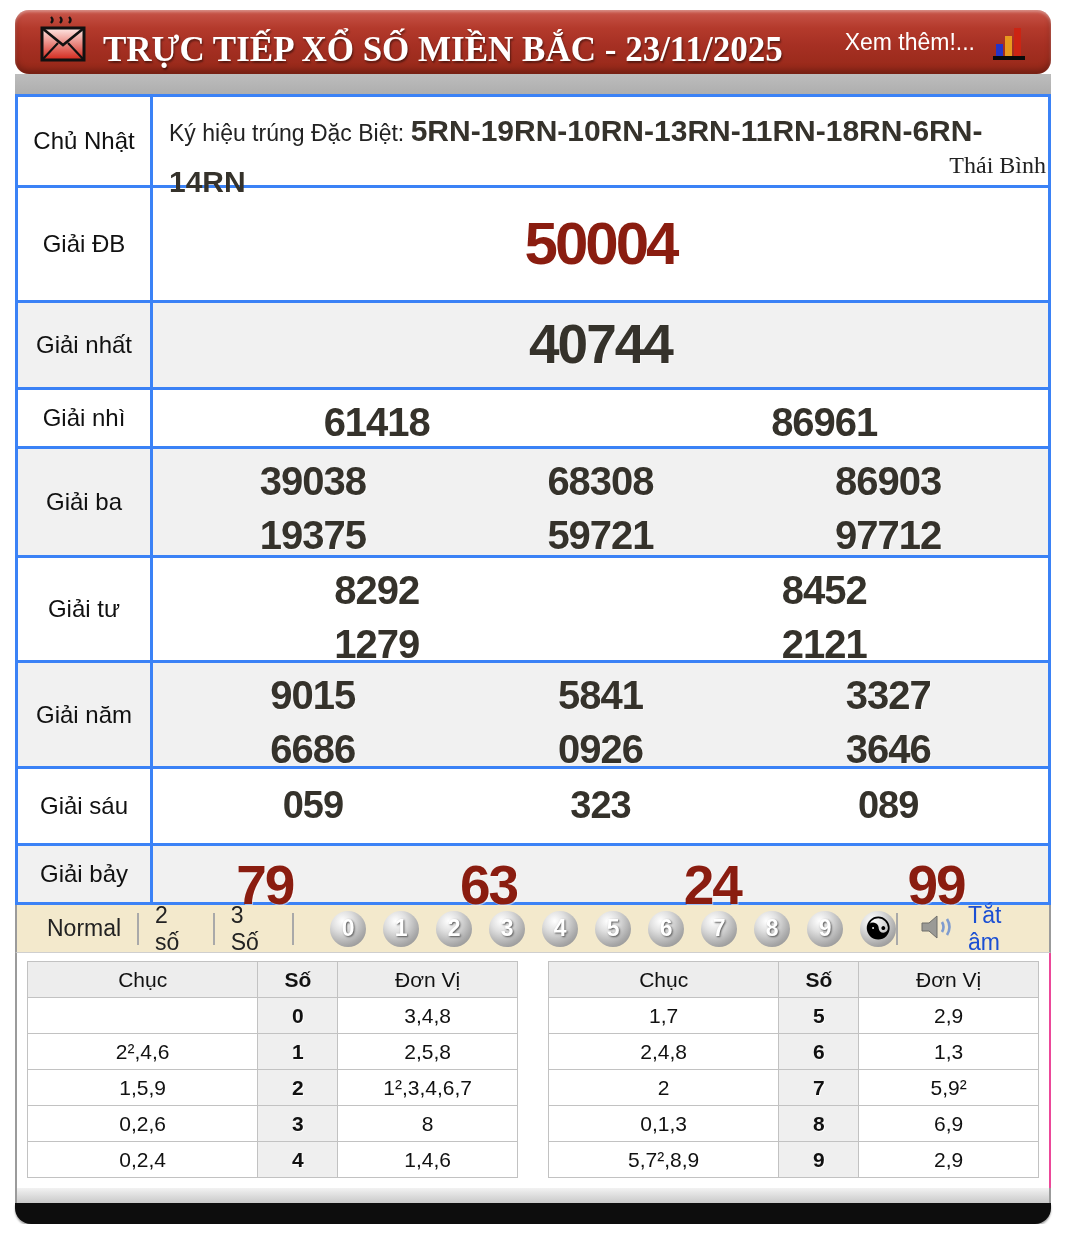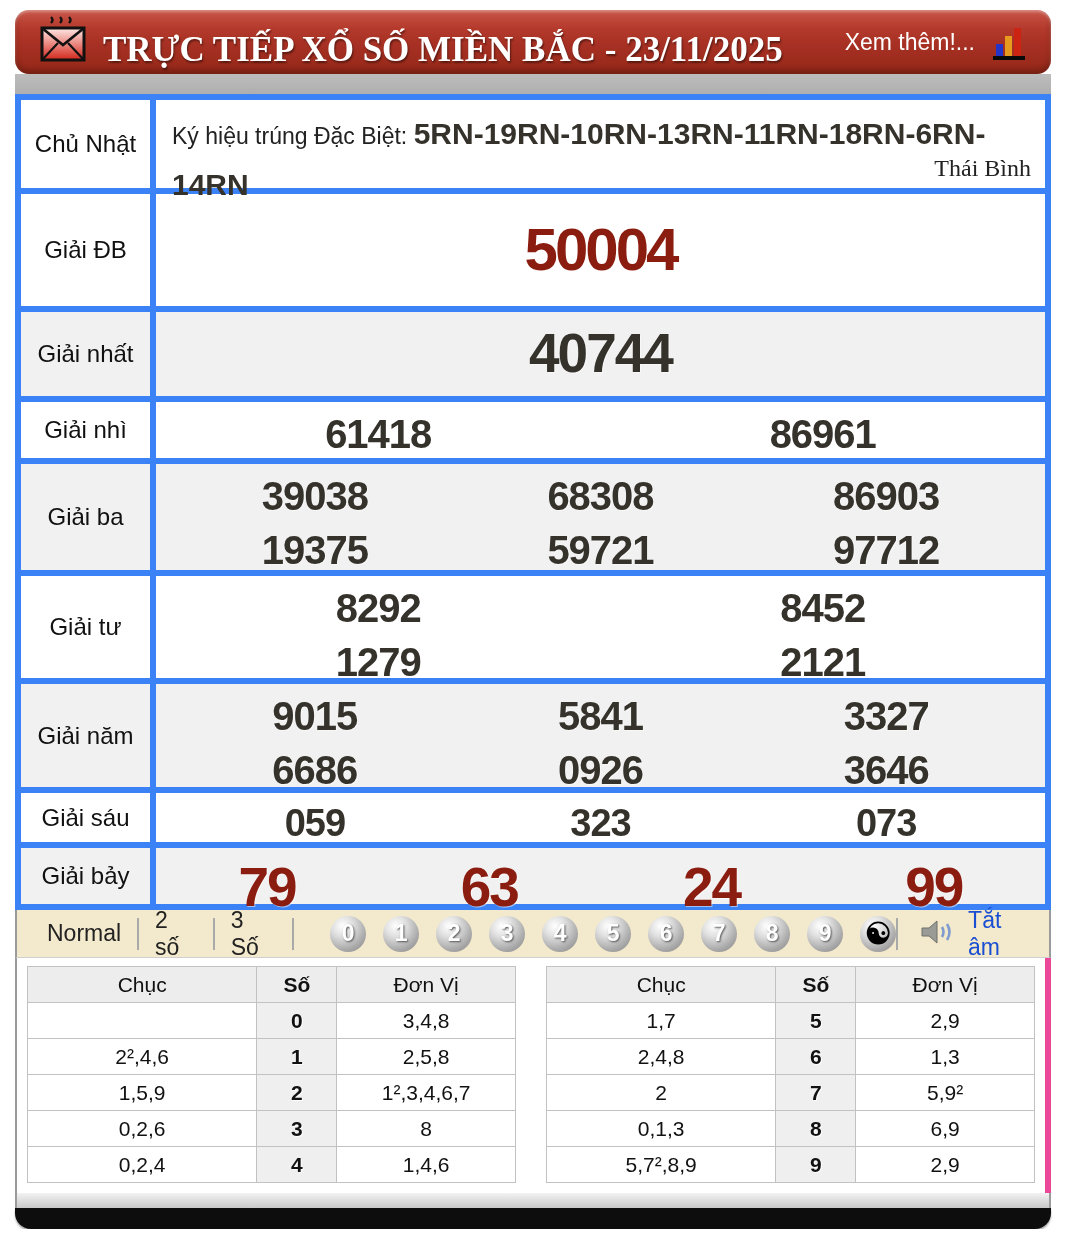--- a/index.html
+++ b/index.html
@@ -20,44 +20,44 @@
     white-space:nowrap;
     margin-top:16px;
   }
   .more-link { margin-left:auto; color:#fff; font-size:23px; cursor:pointer; }
   .hdr-icons { display:flex; align-items:flex-end; }
 
   .band { height:20px; background:linear-gradient(#bdbdbd,#aeaeae); }
 
   
   table.results { width:100%; border-collapse:collapse; }
-  table.results td { border:6px solid #3b82f6; vertical-align:middle; }
+  table.results td { border:3px solid #3b82f6; vertical-align:middle; }
   td.label { width:135px; text-align:center; font-size:24px; color:#111; background:inherit; }
   tr.alt { background:#f1f1f1; }
   tr.plain { background:#fff; }
 
   .day-cell { position:relative; padding:8px 16px 36px 16px; height:88px; }
   .day-prefix { font-size:23px; color:#222; }
   .day-codes { font-size:30px; font-weight:bold; color:#35322b; line-height:1.7; }
-  .province { position:absolute; right:14px; bottom:6px; font-family:"Liberation Serif", serif; font-size:24px; color:#222; }
+  .province { position:absolute; right:2px; bottom:6px; font-family:"Liberation Serif", serif; font-size:24px; color:#222; }
 
   .num { font-weight:bold; color:#35322b; text-align:center; line-height:1.3;
          text-shadow:1px 1px 0 rgba(255,255,255,.5); }
   .n-huge { font-size:60px; letter-spacing:-3px; line-height:1.3; }
   .n-big  { font-size:55px; letter-spacing:-2px; }
   .n-mid  { font-size:40px; letter-spacing:-1px; }
   .n-sm   { font-size:38px; letter-spacing:-1px; }
   .red    { color:#8a1d10; }
 
   .grid2 { display:grid; grid-template-columns:1fr 1fr; row-gap:2px; padding:6px 0; }
   .grid3 { display:grid; grid-template-columns:1fr 1fr 1fr; row-gap:2px; padding:6px 16px; }
   .grid4 { display:grid; grid-template-columns:repeat(4,1fr); padding:4px 0; }
   .h-db   { height:112px; } .h-nhat { height:84px; } .h-nhi { height:56px; }
   .h-ba   { height:106px; } .h-tu  { height:102px; } .h-nam { height:103px; }
-  .h-sau  { height:49px; }  .h-bay { height:56px; }
+  .h-sau  { height:74px; }  .h-bay { height:56px; }
   .vcenter { display:flex; align-items:center; justify-content:center; }
   .vcenter.grid2, .vcenter.grid3, .vcenter.grid4 { display:grid; align-items:center; }
 
   
   .controls {
     background:#f3e9cc; border-left:2px solid #9b9b9b; border-right:2px solid #9b9b9b;
     border-bottom:1px solid #cfcfcf;
     height:48px; display:flex; align-items:center; padding:0 14px; gap:0;
   }
   .mode { font-size:23px; color:#222; padding:0 16px; cursor:pointer; }
@@ -69,21 +69,21 @@
     color:#fff; font-weight:bold; font-size:23px;
     display:flex; align-items:center; justify-content:center;
     text-shadow:1px 1px 2px #555; cursor:pointer;
   }
   .ball.yinyang { color:#000; font-size:30px; text-shadow:none; }
   .mute-group { display:flex; align-items:center; gap:8px; margin-left:22px; cursor:pointer; }
   .mute-label { color:#1b4fd3; font-size:23px; }
 
   
   .stats {
-    background:#fff; border-left:2px solid #9b9b9b; border-right:6px solid #ec4899;
+    background:#fff; border-left:2px solid #9b9b9b; border-right:2px solid #ec4899;
     display:flex; gap:30px; padding:8px 10px 10px 10px;
   }
   table.stat { width:calc(50% - 7px); border-collapse:collapse; }
   table.stat th, table.stat td {
     border:1px solid #c2c2c2; height:36px; text-align:center;
     font-size:21px; color:#111;
   }
   table.stat th { background:#ededed; font-weight:normal; }
   table.stat th.so-h { font-weight:bold; }
   table.stat td.so { background:#efefef; font-weight:bold; width:80px;
@@ -209,21 +209,21 @@
       </div>
           </td>
     </tr>
 
     <tr class="plain">
       <td class="label">Giải sáu</td>
       <td>
             <div class="grid3 vcenter h-sau">
         <span class="num n-sm">059</span>
         <span class="num n-sm">323</span>
-        <span class="num n-sm">073</span>
+        <span class="num n-sm">089</span>
       </div>
           </td>
     </tr>
 
     <tr class="alt">
       <td class="label">Giải bảy</td>
       <td>
             <div class="grid4 vcenter h-bay">
         <span class="num n-big red">79</span>
         <span class="num n-big red">63</span>

